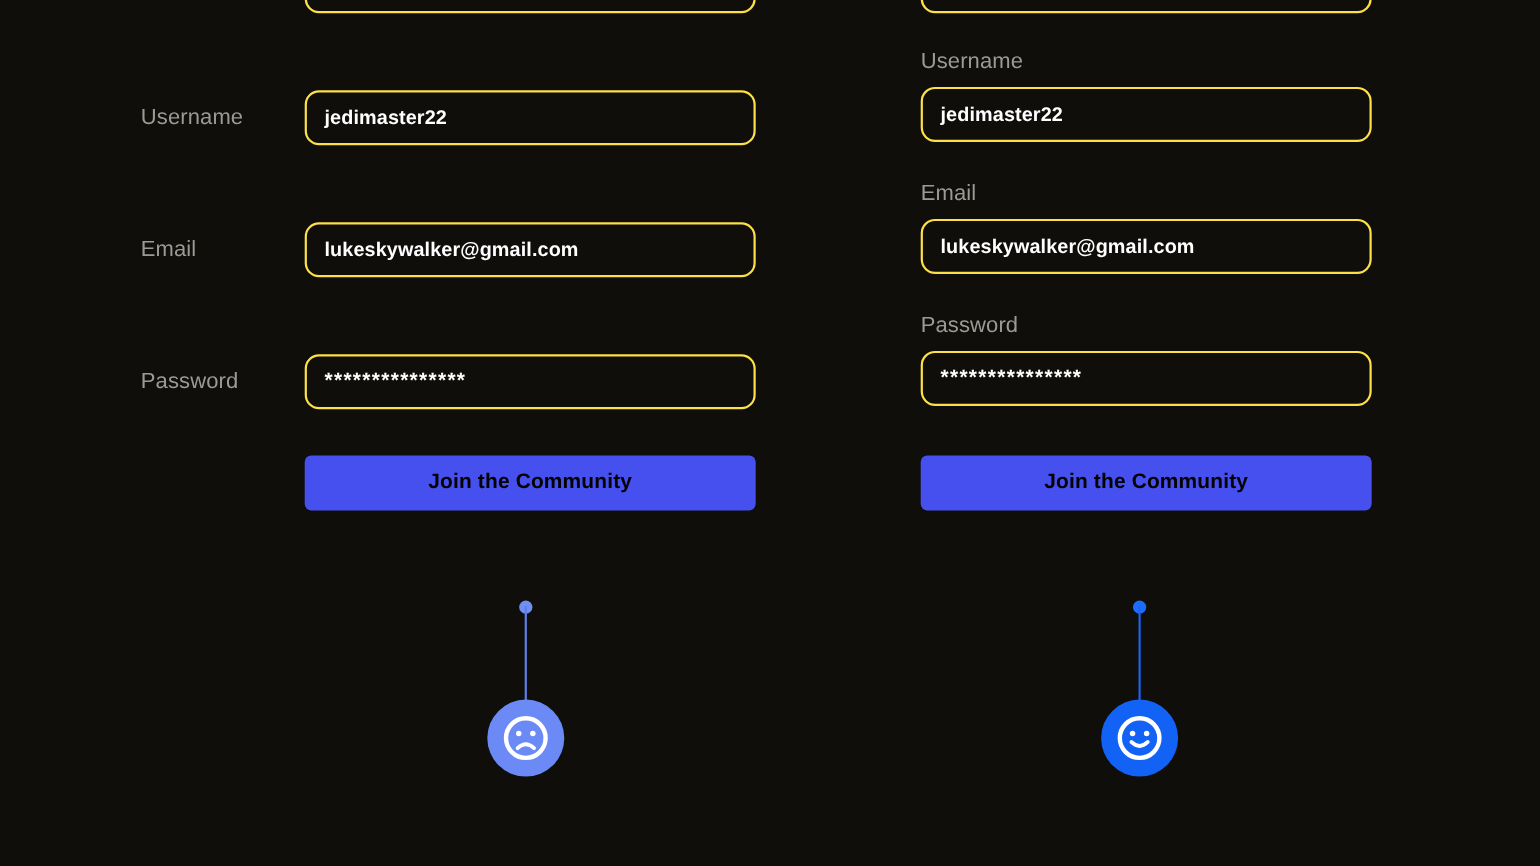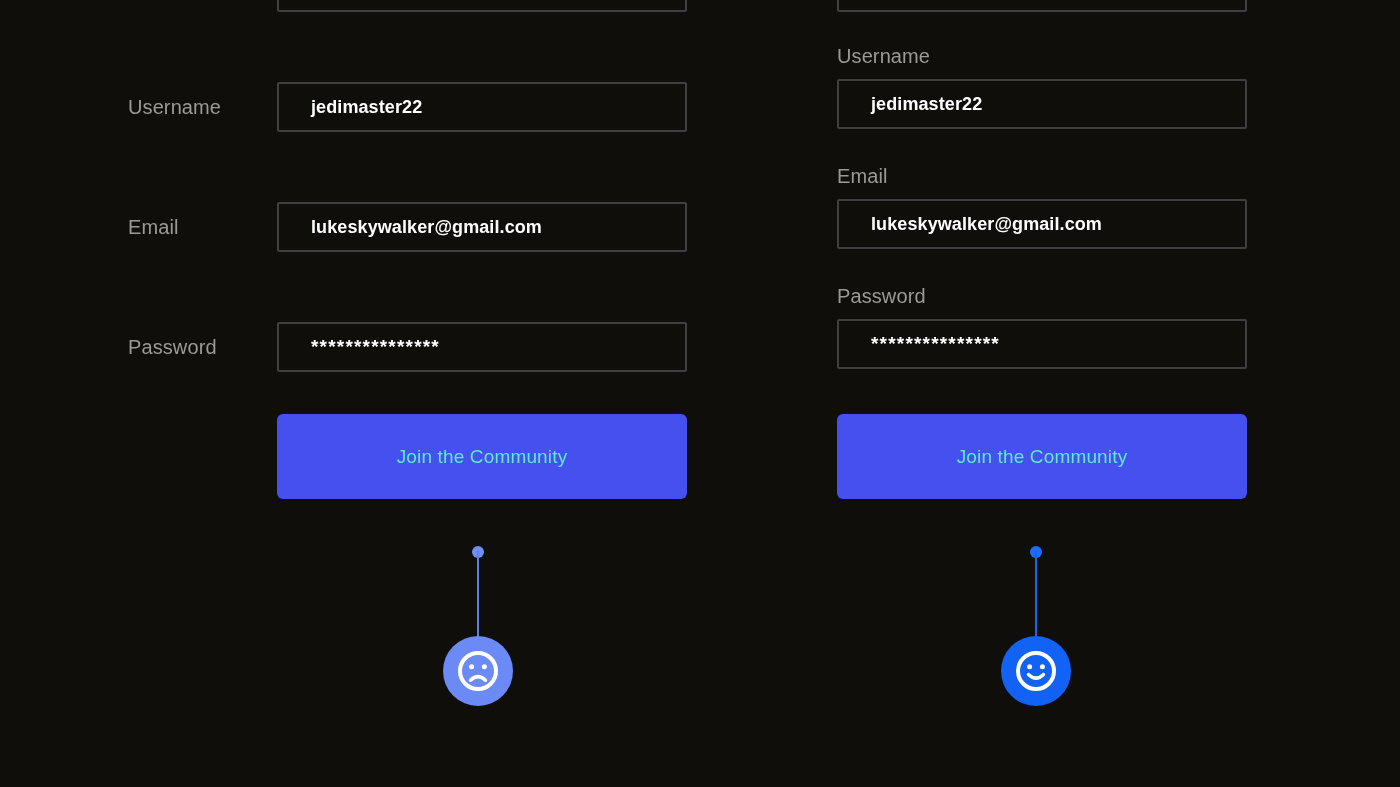--- a/index.html
+++ b/index.html
@@ -26,50 +26,50 @@
   .field-label {
     color: #9b9b96;
     font-size: 20px;
     font-weight: 400;
     letter-spacing: 0.1px;
     white-space: nowrap;
   }
 
   .text-input {
     box-sizing: border-box;
-    border: 2px solid #404040;
-    border-radius: 2px;
+    border: 2px solid #fde047;
+    border-radius: 13px;
     background: transparent;
     color: #ffffff;
     font-family: "Liberation Sans", sans-serif;
     font-size: 18px;
     font-weight: 700;
     letter-spacing: 0.1px;
-    padding: 0 32px;
+    padding: 0 16px;
     display: flex;
     align-items: center;
     height: 50px;
   }
   .text-input.password {
     font-size: 19px;
     letter-spacing: 1.2px;
     font-weight: 700;
   }
 
   .cta-button {
     box-sizing: border-box;
     border: none;
     border-radius: 6px;
     background: #4550ee;
-    color: #5eead4;
+    color: #000000;
     font-family: "Liberation Sans", sans-serif;
     font-size: 19px;
-    font-weight: 400;
+    font-weight: 700;
     letter-spacing: 0.15px;
-    height: 85px;
+    height: 50px;
     display: flex;
     align-items: center;
     justify-content: center;
     cursor: pointer;
   }
 
   
   #variant-a { position: absolute; left: 0; top: 0; width: 700px; height: 787px; }
 
   #variant-a .top-input-stub {

